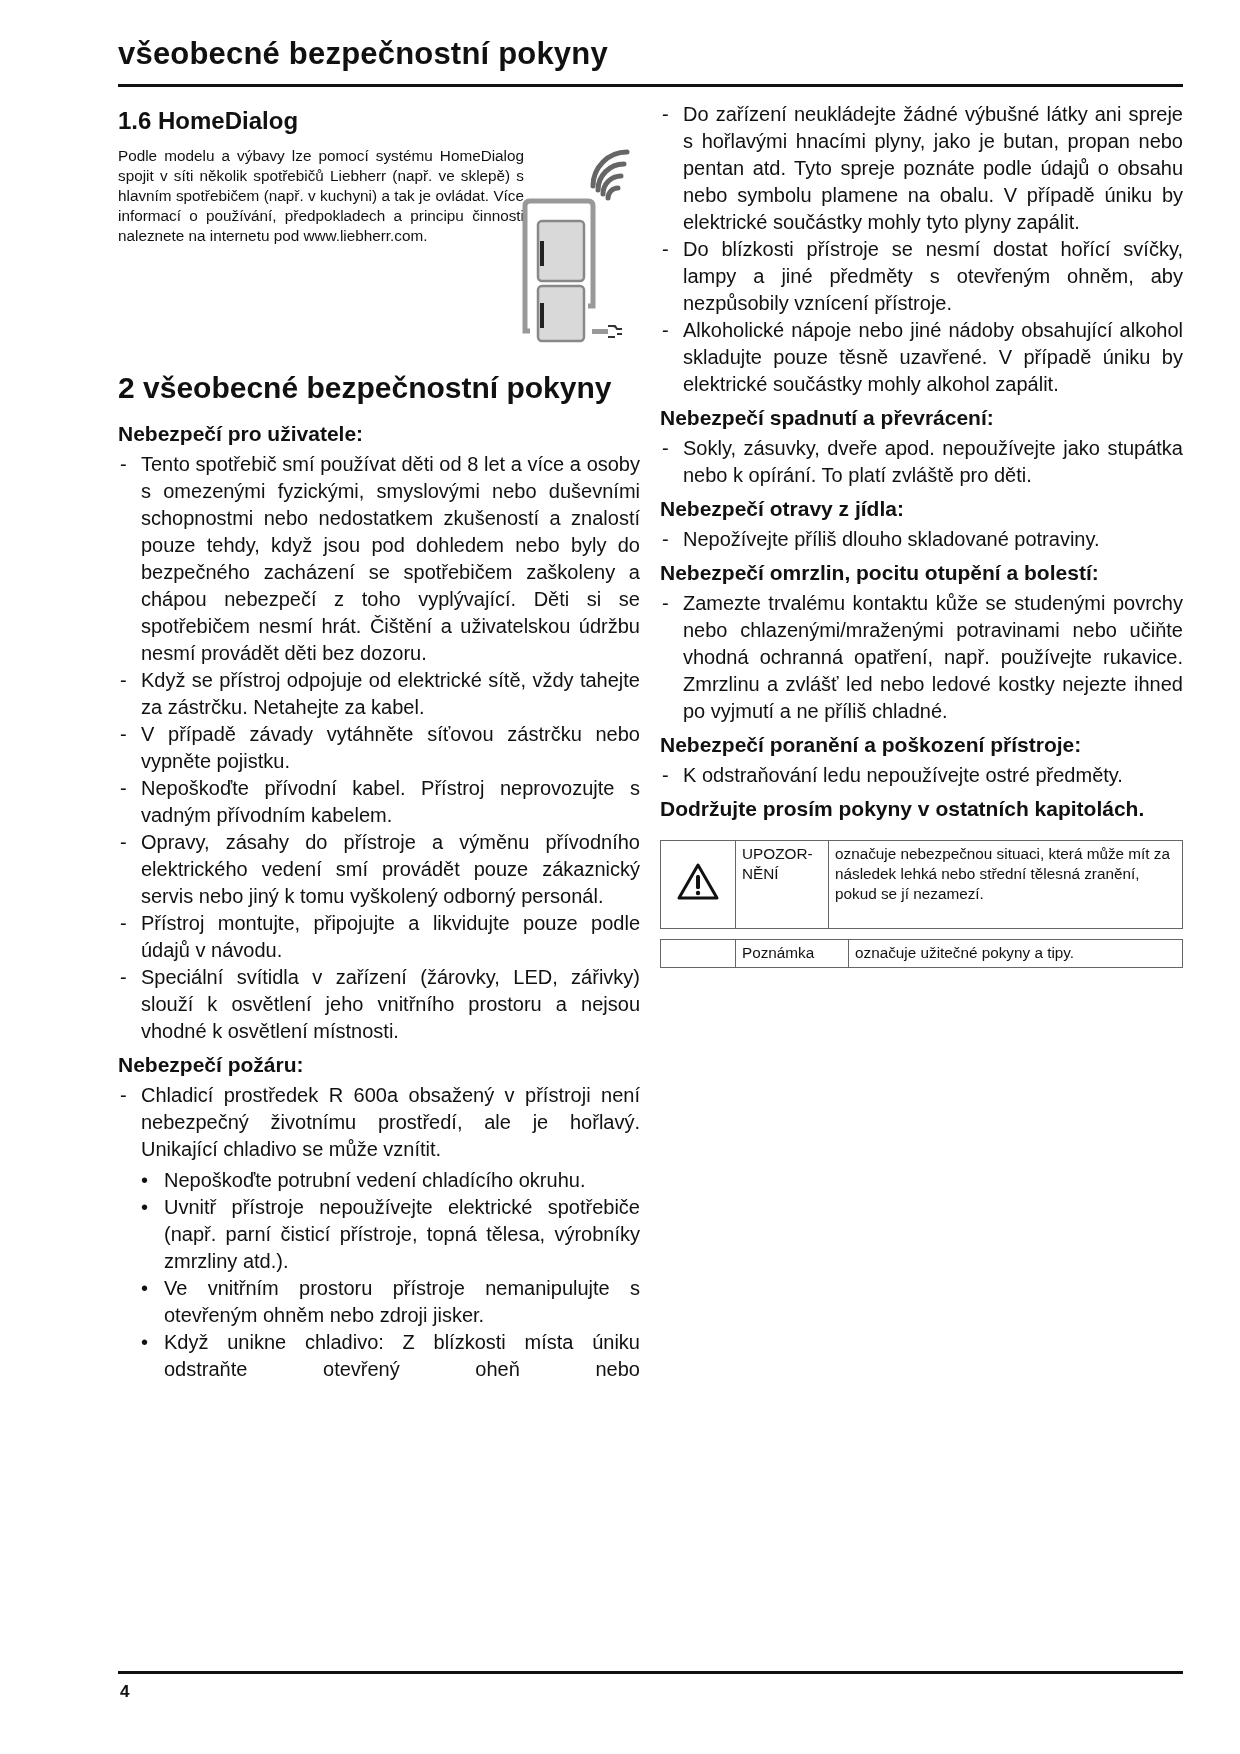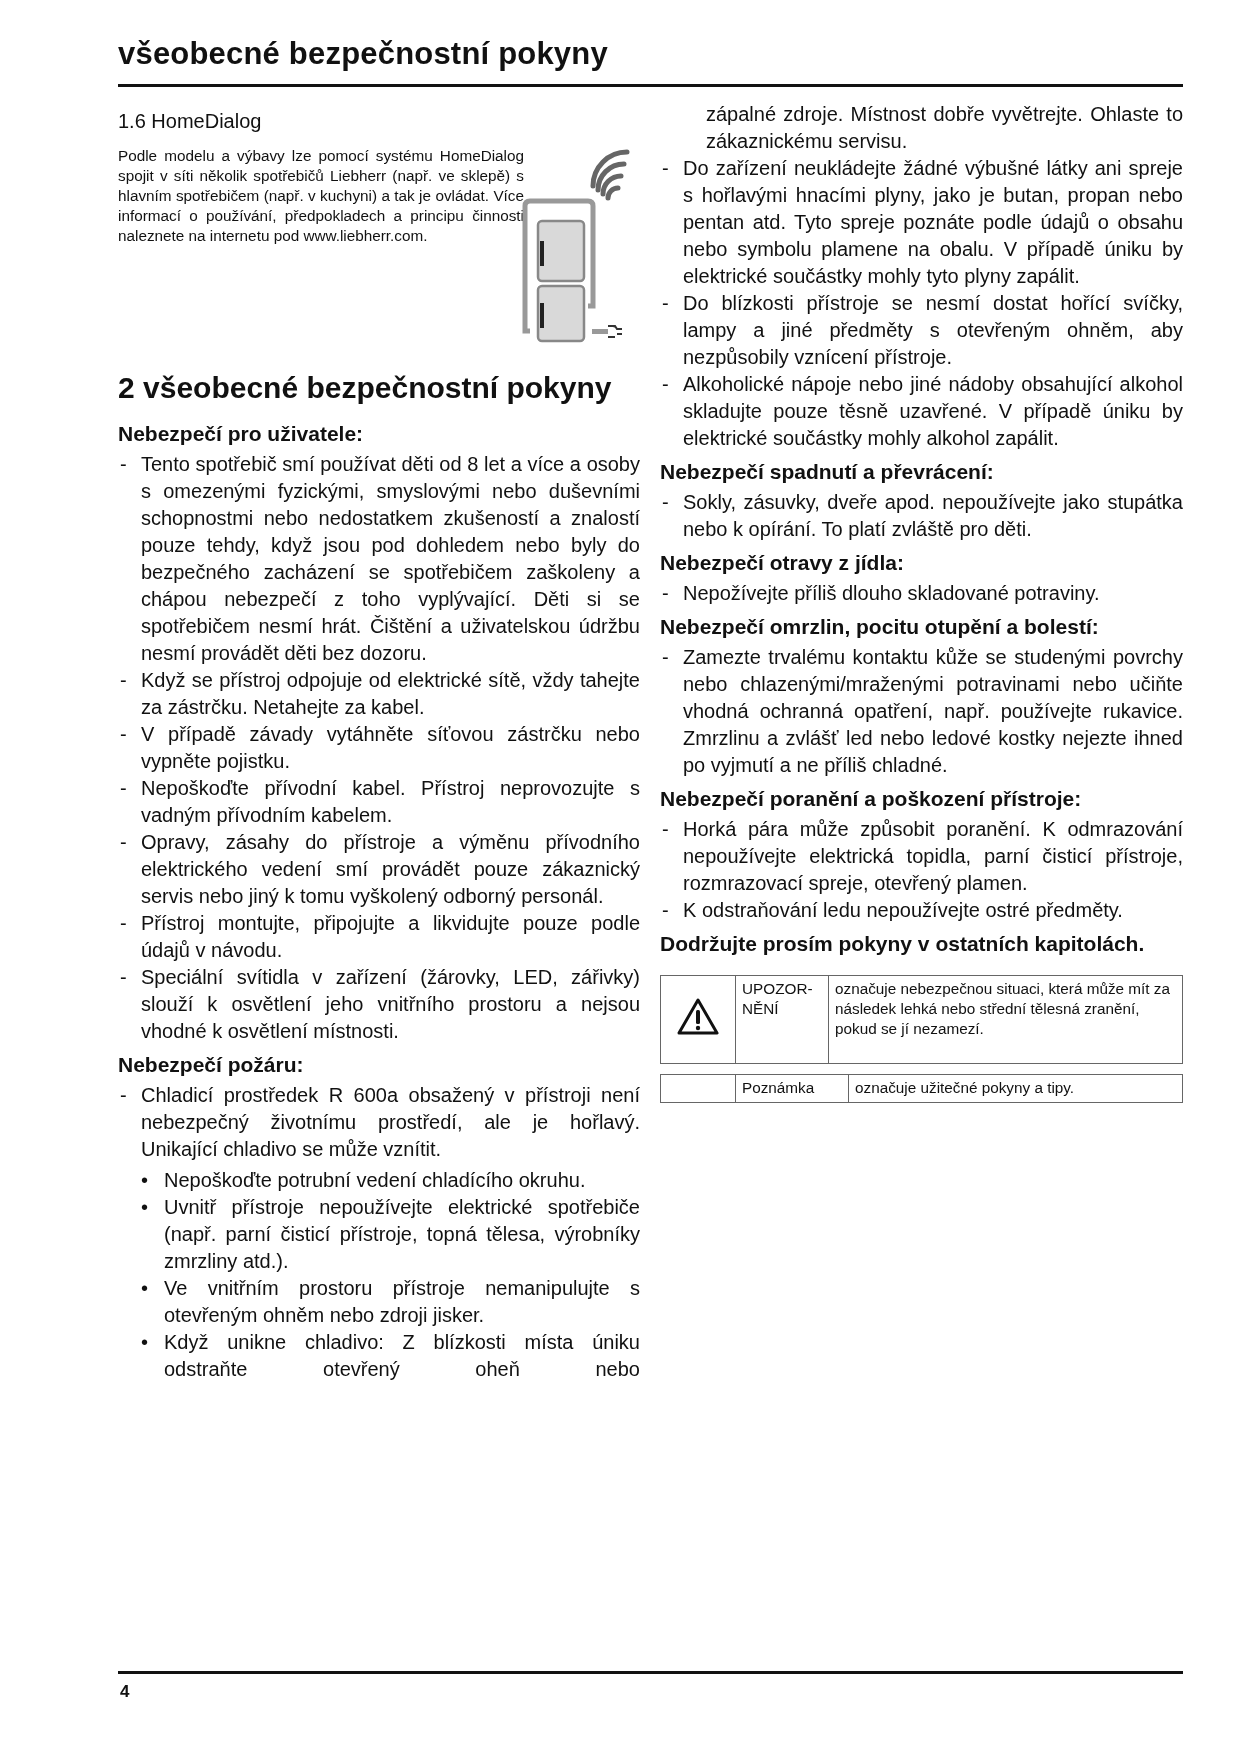--- a/index.html
+++ b/index.html
@@ -8,21 +8,21 @@
   .page-header { position:absolute; left:118px; top:34px; width:1065px; }
   .page-header h1 { margin:0; font-size:31px; font-weight:bold; letter-spacing:0.2px; line-height:40px; }
   .rule-top { position:absolute; left:118px; top:84px; width:1065px; height:3px; background:#111; }
   .rule-bottom { position:absolute; left:118px; top:1671px; width:1065px; height:3px; background:#111; }
   .page-number { position:absolute; left:120px; top:1682px; font-size:17px; font-weight:bold; }
 
   .col { position:absolute; top:100px; }
   .col-left { left:118px; width:522px; }
   .col-right { left:660px; width:523px; }
 
-  .h2 { font-size:20px; font-weight:normal; margin:6px 0 10px 0; line-height:30px; }
+  .h2 { font-size:24px; font-weight:bold; margin:6px 0 10px 0; line-height:30px; }
   .h1big { font-size:30px; font-weight:bold; margin:6px 0 14px 0; line-height:36px; }
   .subhead { font-size:21px; font-weight:bold; line-height:27px; margin:2px 0 4px 0; }
 
   .home-wrap { position:relative; height:240px; }
   .home-text { width:406px; font-size:15.3px; line-height:20px; text-align:justify; text-align-last:left; }
   .fridge-fig { position:absolute; left:400px; top:40px; width:130px; height:210px; }
 
   ul.dash { list-style:none; margin:0; padding:0; }
   ul.dash > li { position:relative; padding-left:23px; font-size:20px; line-height:27px; text-align:justify; margin:0; }
   ul.dash > li::before { content:"-"; position:absolute; left:2px; top:0; }
@@ -95,21 +95,20 @@
         <li>Nepoškoďte potrubní vedení chladícího okruhu.</li>
         <li>Uvnitř přístroje nepoužívejte elektrické spotřebiče (např. parní čisticí přístroje, topná tělesa, výrobníky zmrzliny atd.).</li>
         <li>Ve vnitřním prostoru přístroje nemanipulujte s otevřeným ohněm nebo zdroji jisker.</li>
         <li style="text-align-last:justify;">Když unikne chladivo: Z blízkosti místa úniku odstraňte otevřený oheň nebo</li>
       </ul>
     </li>
   </ul>
 </div>
 
 <div class="col col-right" style="top:101px;">
-  <div class="cont" style="padding-left:46px;">zápalné zdroje. Místnost dobře vyvětrejte. Ohlaste to zákaznickému servisu.</div>
   <ul class="dash">
     <li>Do zařízení neukládejte žádné výbušné látky ani spreje s hořlavými hnacími plyny, jako je butan, propan nebo pentan atd. Tyto spreje poznáte podle údajů o obsahu nebo symbolu plamene na obalu. V případě úniku by elektrické součástky mohly tyto plyny zapálit.</li>
     <li>Do blízkosti přístroje se nesmí dostat hořící svíčky, lampy a jiné předměty s otevřeným ohněm, aby nezpůsobily vznícení přístroje.</li>
     <li>Alkoholické nápoje nebo jiné nádoby obsahující alkohol skladujte pouze těsně uzavřené. V případě úniku by elektrické součástky mohly alkohol zapálit.</li>
   </ul>
 
   <div class="subhead" style="margin-top:6px;">Nebezpečí spadnutí a převrácení:</div>
   <ul class="dash">
     <li>Sokly, zásuvky, dveře apod. nepoužívejte jako stupátka nebo k opírání. To platí zvláště pro děti.</li>
   </ul>
@@ -119,21 +118,20 @@
     <li>Nepožívejte příliš dlouho skladované potraviny.</li>
   </ul>
 
   <div class="subhead justify-bold" style="margin-top:6px; text-align-last:left;">Nebezpečí omrzlin, pocitu otupění a bolestí:</div>
   <ul class="dash">
     <li>Zamezte trvalému kontaktu kůže se studenými povrchy nebo chlazenými/mraženými potravinami nebo učiňte vhodná ochranná opatření, např. používejte rukavice. Zmrzlinu a zvlášť led nebo ledové kostky nejezte ihned po vyjmutí a ne příliš chladné.</li>
   </ul>
 
   <div class="subhead" style="margin-top:6px;">Nebezpečí poranění a poškození přístroje:</div>
   <ul class="dash">
-    <li>Horká pára může způsobit poranění. K odmrazování nepoužívejte elektrická topidla, parní čisticí přístroje, rozmrazovací spreje, otevřený plamen.</li>
     <li>K odstraňování ledu nepoužívejte ostré předměty.</li>
   </ul>
 
   <div class="subhead" style="margin-top:6px; text-align:justify;">Dodržujte prosím pokyny v ostatních kapitolách.</div>
 
   <table class="legend">
     <tbody>
     <tr style="height:88px;padding-left:44px;">
       <td class="ic">
         <svg width="44" height="40" viewBox="0 0 44 40">

